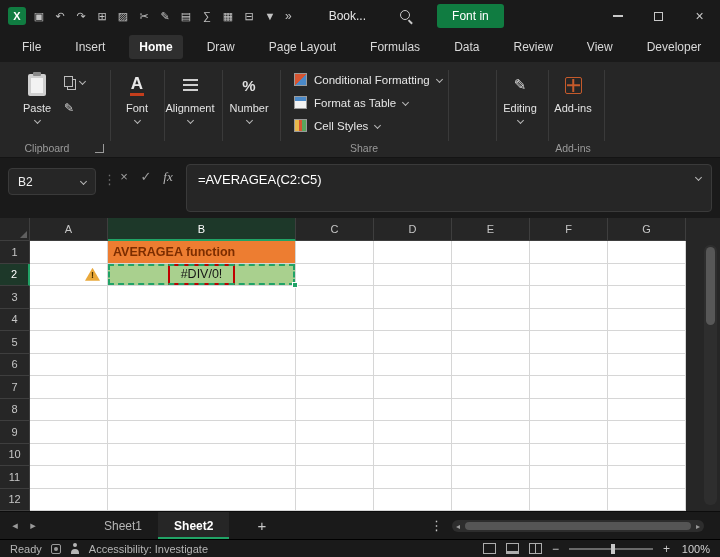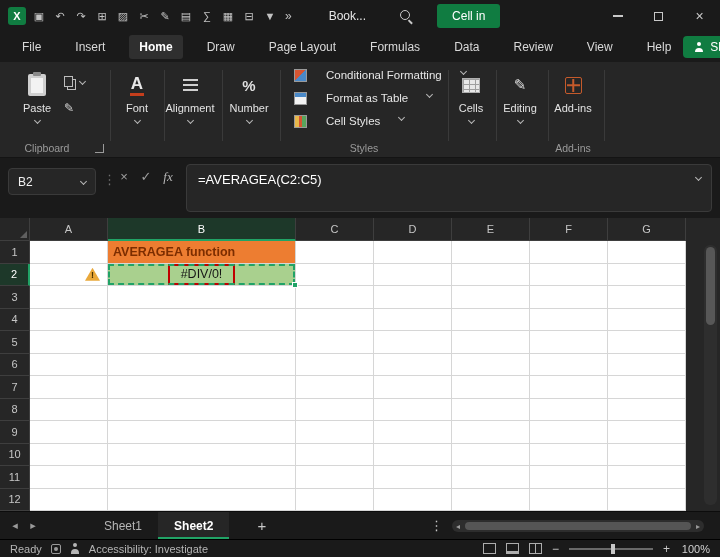--- a/index.html
+++ b/index.html
@@ -51,21 +51,21 @@
   .align-ic { width:15px; height:12px; background:repeating-linear-gradient(to bottom,#cfcfcf 0 2px,transparent 2px 5px); }
   .num-ic { font-size:15px; font-weight:bold; color:#dfdfdf; }
   .ic-cells { width:18px; height:15px; border:1px solid #b0b0b0; background-color:#e8e8e8;
     background-image:linear-gradient(#9f9f9f 1px,transparent 1px),linear-gradient(90deg,#9f9f9f 1px,transparent 1px);
     background-size:100% 5px,6px 100%; }
   .edit-ic { color:#dfdfdf; font-size:15px; }
   .ic-addins { width:17px; height:17px; border:1.5px solid #c55a2b; border-radius:2px; position:relative; }
   .ic-addins::before { content:""; position:absolute; left:50%; top:1px; bottom:1px; width:1.5px; background:#c55a2b; transform:translateX(-50%); }
   .ic-addins::after { content:""; position:absolute; top:50%; left:1px; right:1px; height:1.5px; background:#c55a2b; transform:translateY(-50%); }
   .styles-col { position:absolute; left:290px; top:7px; display:flex; flex-direction:column; gap:2px; }
-  .styles-btn { display:flex; align-items:flex-start; gap:19px; font-size:11.5px; color:#e6e6e6; height:21px; padding:0 4px; white-space:nowrap; }
+  .styles-btn { display:flex; align-items:center; gap:7px; font-size:11.5px; color:#e6e6e6; height:21px; padding:0 4px; white-space:nowrap; }
   .ic-cf { width:13px; height:13px; border:1px solid #9a9a9a; background:linear-gradient(135deg,#d65532 0 50%,#4a89c8 50% 100%); flex:none; }
   .ic-ft { width:13px; height:13px; border:1px solid #9a9a9a; background:linear-gradient(to bottom,#4a89c8 0 4px,#f2f2f2 4px 100%); flex:none; }
   .ic-cs { width:13px; height:13px; border:1px solid #9a9a9a; background:linear-gradient(90deg,#e8b84b 0 33%,#d65532 33% 66%,#58a55c 66% 100%); flex:none; }
   .group-label { position:absolute; top:80px; font-size:10.5px; color:#9a9a9a; text-align:center; }
   .dialog-launcher { position:absolute; left:95px; top:82px; width:9px; height:9px; border-right:1.5px solid #9a9a9a; border-bottom:1.5px solid #9a9a9a; }
 
   
   .fbar { position:absolute; top:158px; left:0; right:0; height:60px; background:#1a1a1a; }
   .namebox { position:absolute; left:8px; top:10px; width:88px; height:27px; background:#262626; border:1px solid #3a3a3a; border-radius:4px; display:flex; align-items:center; padding:0 9px; color:#f0f0f0; font-size:12px; }
   .namebox .chev { margin-left:auto; }
@@ -145,21 +145,21 @@
         <span class="qat-icon">✎</span>
         <span class="qat-icon">▤</span>
         <span class="qat-icon">∑</span>
         <span class="qat-icon">▦</span>
         <span class="qat-icon">⊟</span>
         <span class="qat-icon">▼</span>
       </div>
     <span class="more-ic">»</span>
     <span class="doc-title">Book...</span>
     <span class="search-icon"></span>
-    <button class="signin">Cell in</button>
+    <button class="signin">Font in</button>
     <div class="wincontrols">
       <span class="wc">
           <span class="min-bar"></span>
         </span>
       <span class="wc">
           <span class="max-box"></span>
         </span>
       <span class="wc">×</span>
     </div>
   </div>
@@ -168,20 +168,21 @@
     <div class="rtabs" style="display:flex;gap:14px">
         <div class="rtab">File</div>
         <div class="rtab">Insert</div>
         <div class="rtab active">Home</div>
         <div class="rtab">Draw</div>
         <div class="rtab">Page Layout</div>
         <div class="rtab">Formulas</div>
         <div class="rtab">Data</div>
         <div class="rtab">Review</div>
         <div class="rtab">View</div>
+        <div class="rtab">Developer</div>
         <div class="rtab">Help</div>
       </div>
     <button class="share-btn">
       <span class="share-ic"></span>
       <span>Share</span>
       <span class="chev"></span>
     </button>
   </div>
 
   <div class="ribbon">
@@ -242,30 +243,23 @@
         <span class="ic-ft"></span>
         <span>Format as Table</span>
         <span class="chev"></span>
       </div>
       <div class="styles-btn">
         <span class="ic-cs"></span>
         <span>Cell Styles</span>
         <span class="chev"></span>
       </div>
     </div>
-    <div class="group-label" style="left:284px;width:160px">Styles</div>
+    <div class="group-label" style="left:284px;width:160px">Share</div>
     <div class="vdiv" style="left:448px"></div>
 
-    <div class="bigbtn" style="left:450px;width:42px">
-      <span class="icon-slot">
-          <span class="ic-cells"></span>
-        </span>
-      <span>Cells</span>
-      <span class="chev"></span>
-    </div>
     <div class="vdiv" style="left:496px"></div>
 
     <div class="bigbtn" style="left:498px;width:44px">
       <span class="icon-slot">
           <span class="edit-ic">✎</span>
         </span>
       <span>Editing</span>
       <span class="chev"></span>
     </div>
     <div class="vdiv" style="left:548px"></div>

